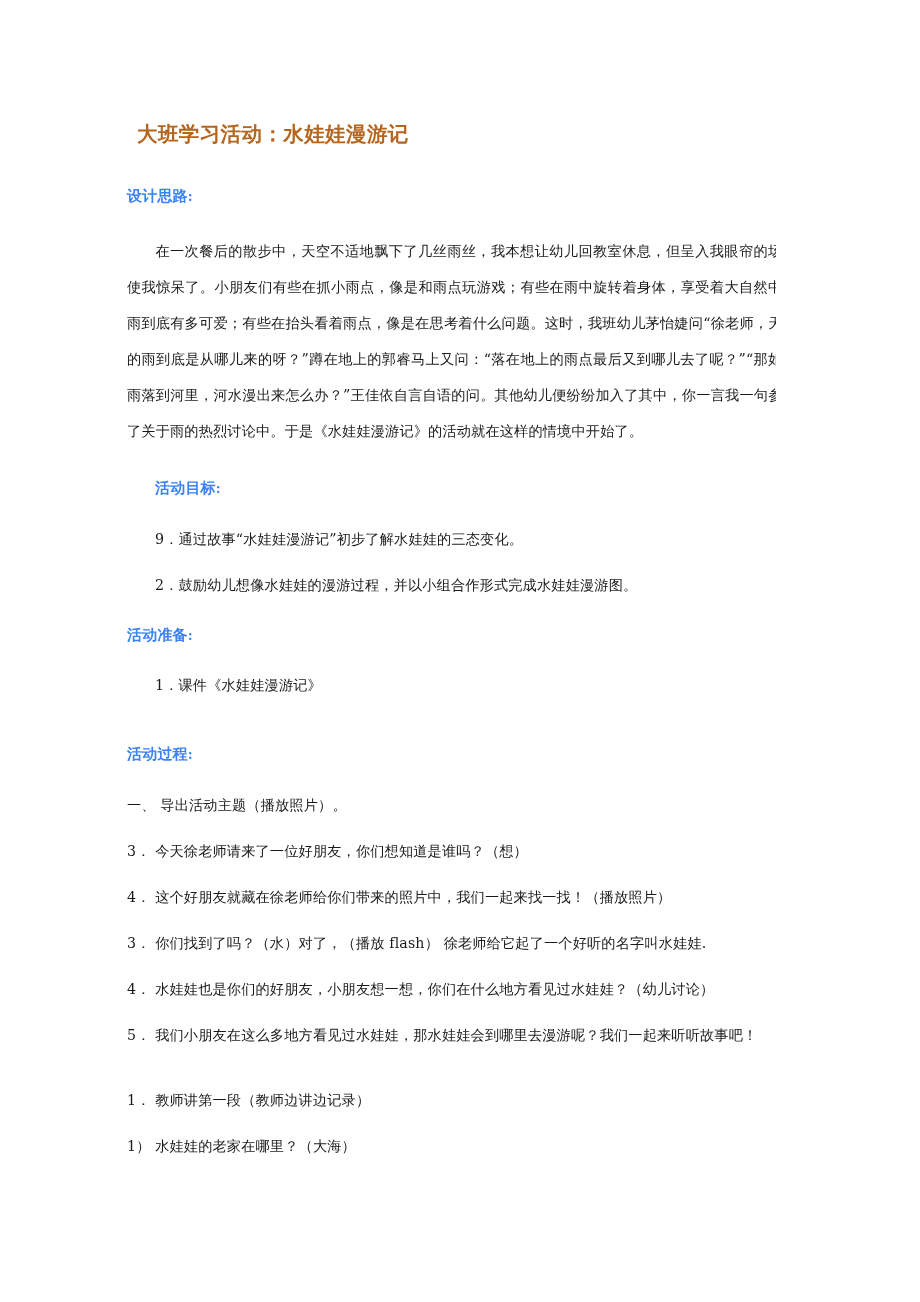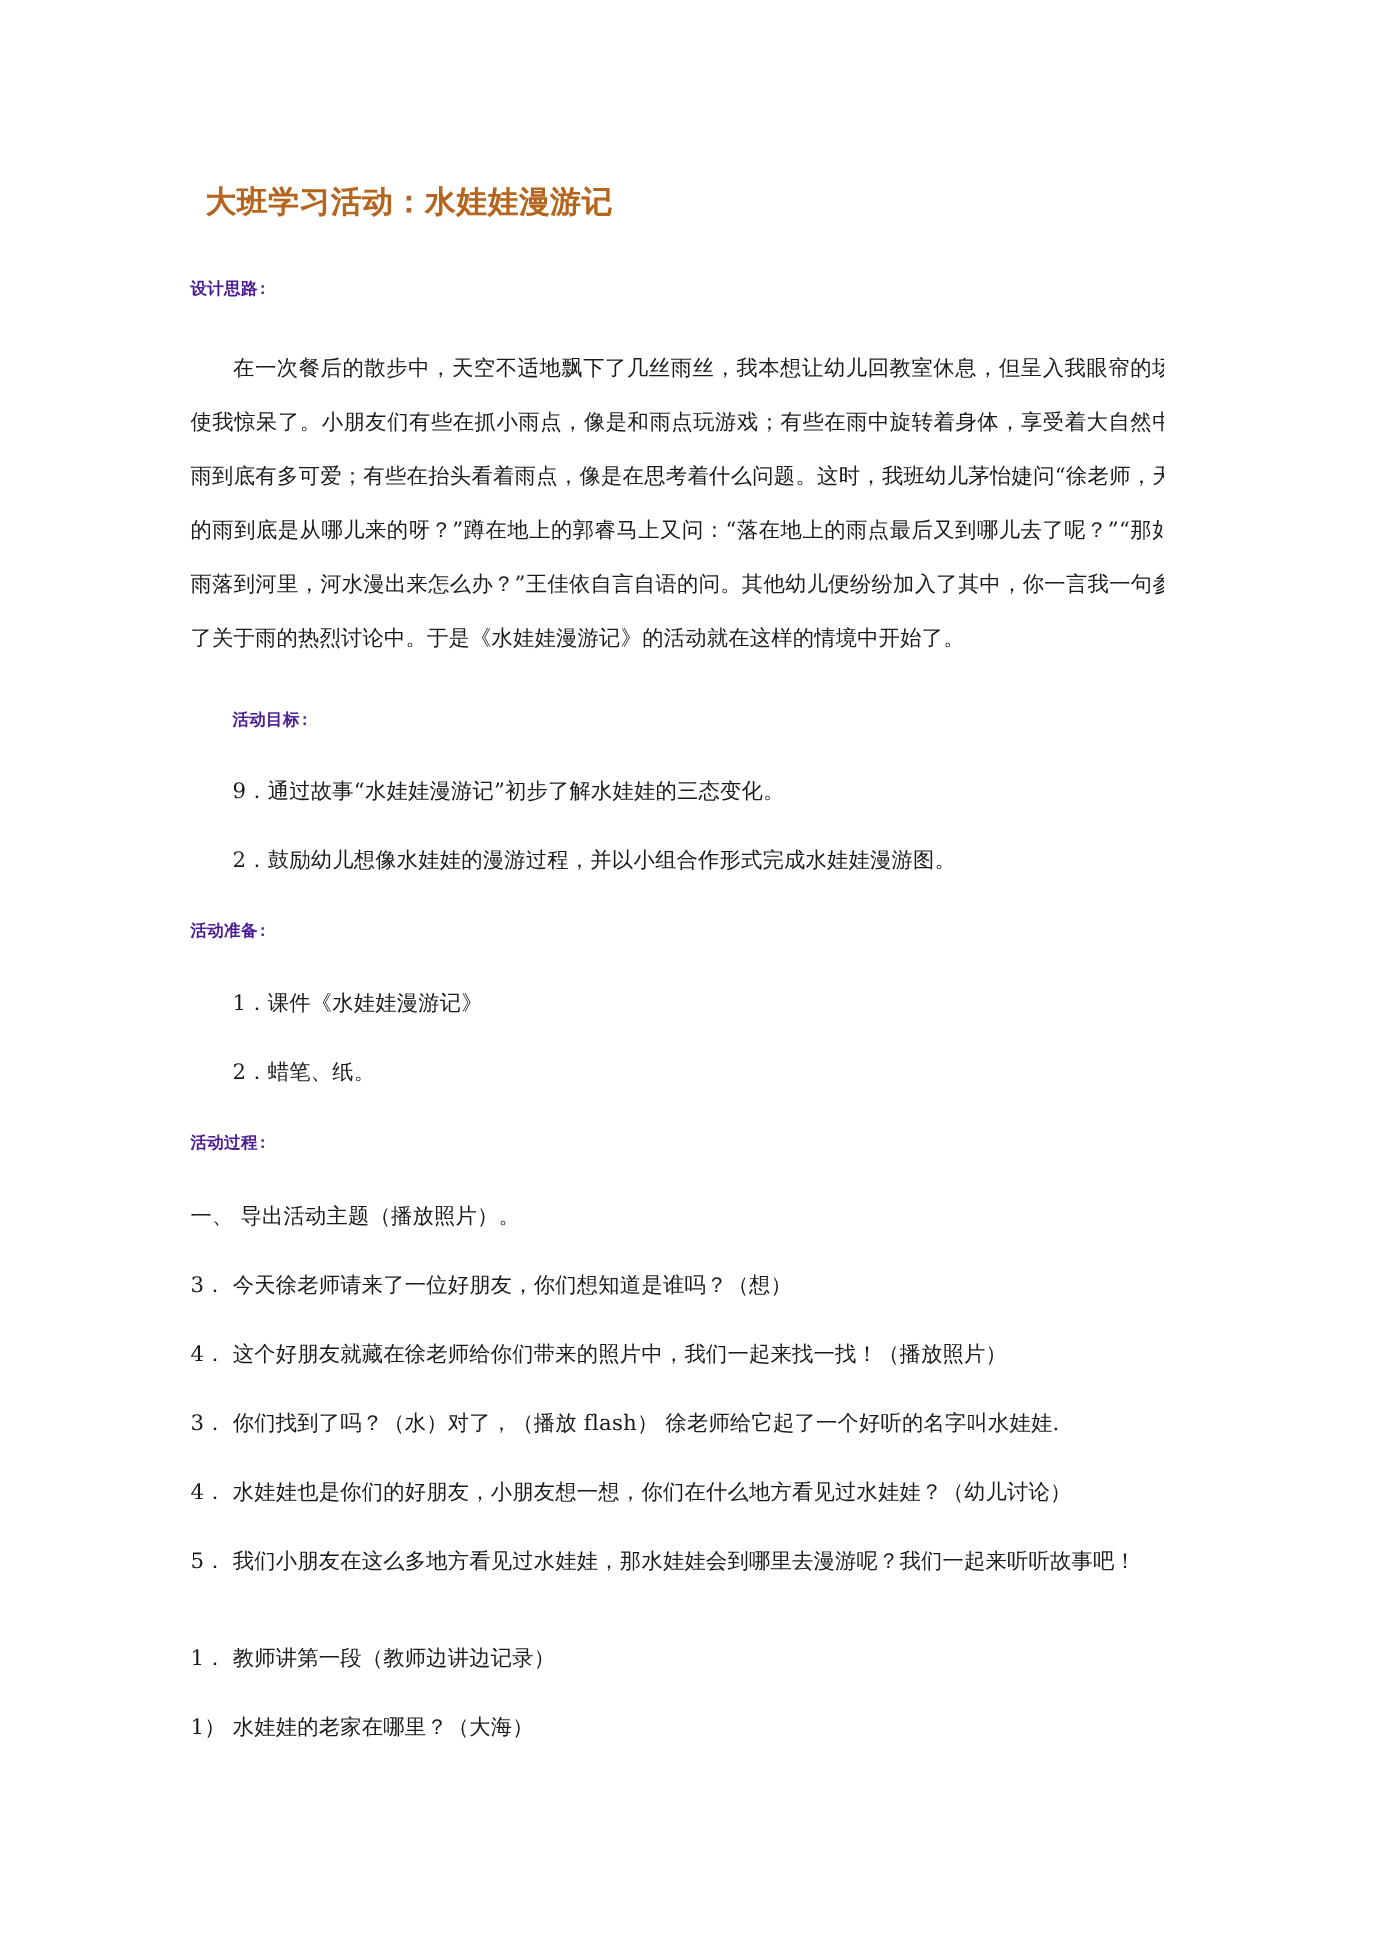--- a/index.html
+++ b/index.html
@@ -38,25 +38,25 @@
     font-weight: bold;
     font-size: 20.5px;
     line-height: 1.2;
     letter-spacing: 0.4px;
     margin: 0;
     padding-top: 122px;
     padding-left: 10px;
   }
 
   .section-heading {
-    font-family: Liberation Mono, monospace;
+    font-family: Liberation Serif, serif;
     font-weight: bold;
-    font-size: 11px;
+    font-size: 15px;
     line-height: 1.3;
-    color: #4c1d95;
+    color: #3b82f6;
     margin: 0;
     letter-spacing: 0.2px;
   }
 
   .section-heading.indented {
     padding-left: 28px;
   }
 
   .para {
     font-family: "DejaVu Serif", "Liberation Serif", serif;
@@ -125,21 +125,20 @@
     <div class="gap-md"></div>
 
     <p class="section-heading">活动准备:</p>
 
     <div class="gap-md"></div>
 
     <p class="list-item indented">1．课件《水娃娃漫游记》</p>
 
     <div class="gap-sm"></div>
 
-    <p class="list-item indented">2．蜡笔、纸。</p>
 
     <div class="gap-md"></div>
 
     <p class="section-heading">活动过程:</p>
 
     <div class="gap-md"></div>
 
     <p class="list-item">一、 导出活动主题（播放照片）。</p>
 
     <div class="gap-sm"></div>

